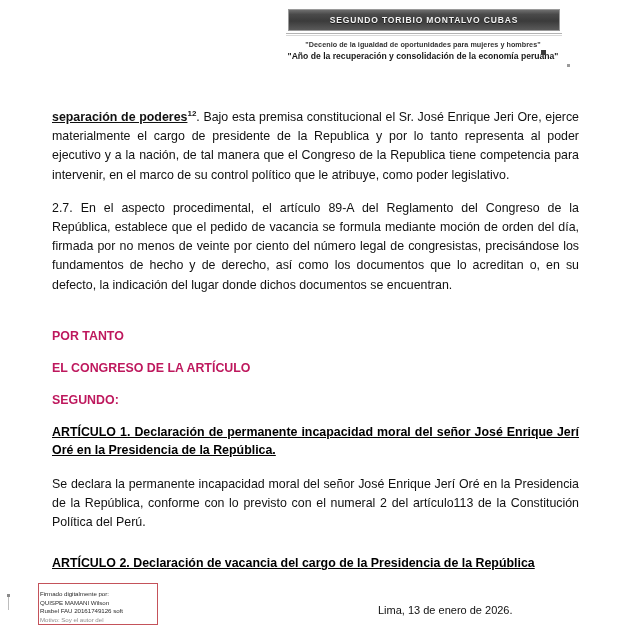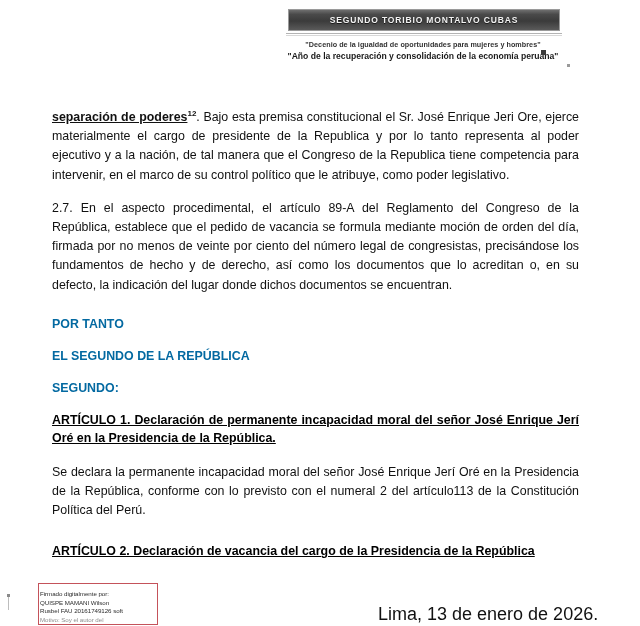--- a/index.html
+++ b/index.html
@@ -127,22 +127,22 @@
   sup {
     font-size: 8px;
     font-weight: bold;
     vertical-align: super;
     line-height: 0;
   }
   .heading {
     font-size: 12.4px;
     font-weight: bold;
     line-height: 19px;
-    margin: 0 0 13px 0;
-    color: #0369a1;
+    margin: 12px 0 13px 0;
+    color: #be185d;
   }
   .article-heading {
     font-size: 12.4px;
     font-weight: bold;
     line-height: 18.5px;
     text-align: justify;
     margin: 0 0 15px 0;
     color: #000000;
     text-decoration: underline;
   }
@@ -171,21 +171,21 @@
   }
   .sig-text div { white-space: nowrap; }
   .sig-line-clipped {
     opacity: 0.55;
   }
 
   .date-line {
     position: absolute;
     left: 378px;
     top: 604px;
-    font-size: 18px;
+    font-size: 11px;
     color: #111111;
   }
 
   
   .margin-tick {
     position: absolute;
     left: 8px;
     top: 596px;
     width: 1px;
     height: 14px;
@@ -226,21 +226,21 @@
     <p class="para">
       <span class="lead-bold">separación de poderes</span><sup>12</sup><span>. Bajo esta premisa constitucional el Sr. José Enrique Jeri Ore, ejerce materialmente el cargo de presidente de la Republica y por lo tanto representa al poder ejecutivo y a la nación, de tal manera que el Congreso de la Republica tiene competencia para intervenir, en el marco de su control político que le atribuye, como poder legislativo.</span>
     </p>
 
     <p class="para tight">2.7. En el aspecto procedimental, el artículo 89-A del Reglamento del Congreso de la República, establece que el pedido de vacancia se formula mediante moción de orden del día, firmada por no menos de veinte por ciento del número legal de congresistas, precisándose los fundamentos de hecho y de derecho, así como los documentos que lo acreditan o, en su defecto, la indicación del lugar donde dichos documentos se encuentran.</p>
 
     <div class="spacer-8"></div>
 
     <div class="heading">POR TANTO</div>
 
-    <div class="heading">EL SEGUNDO DE LA REPÚBLICA</div>
+    <div class="heading">EL CONGRESO DE LA ARTÍCULO</div>
 
     <div class="heading">SEGUNDO:</div>
 
     <div class="article-heading">ARTÍCULO 1. Declaración de permanente incapacidad moral del señor José Enrique Jerí Oré en la Presidencia de la República.</div>
 
     <p class="para">Se declara la permanente incapacidad moral del señor José Enrique Jerí Oré en la Presidencia de la República, conforme con lo previsto con el numeral 2 del artículo113 de la Constitución Política del Perú.</p>
 
     <div class="spacer-8"></div>
 
     <div class="article-heading">ARTÍCULO 2. Declaración de vacancia del cargo de la Presidencia de la República</div>

